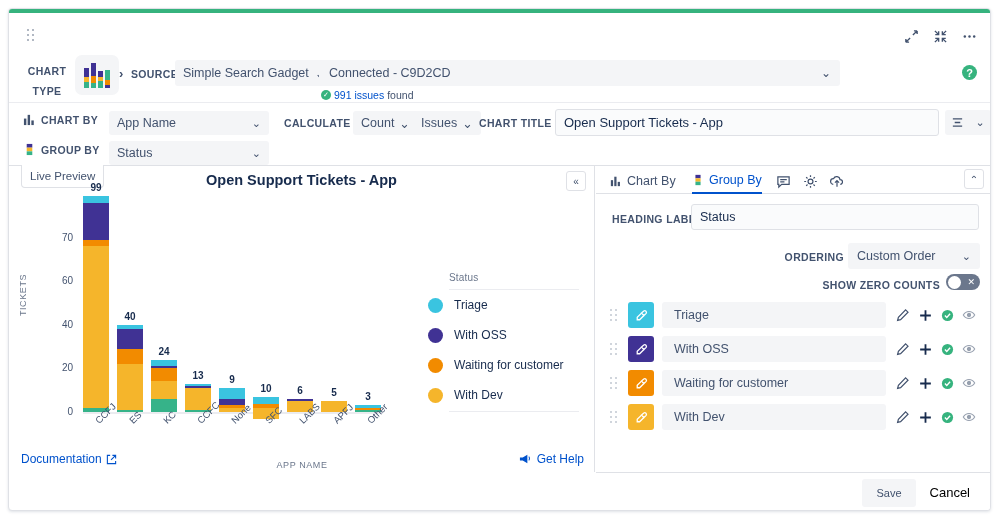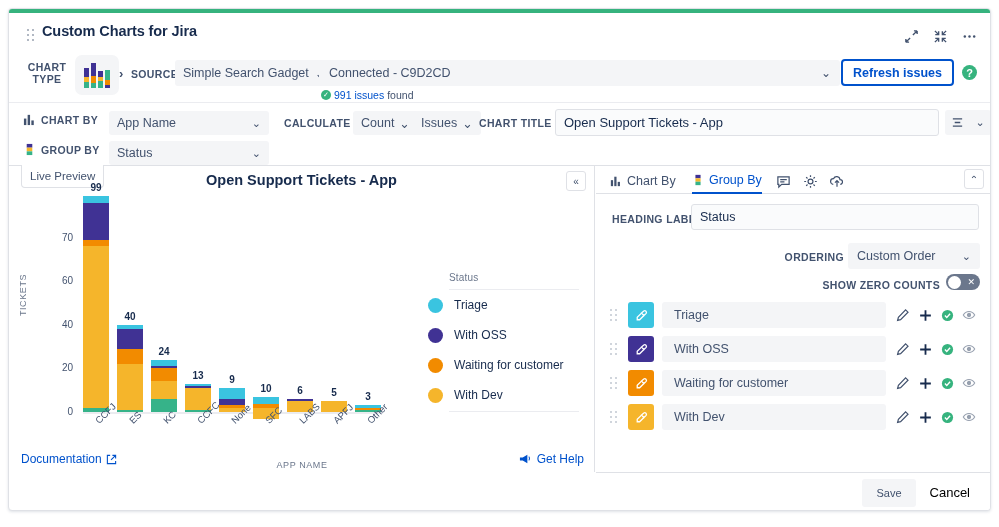--- a/index.html
+++ b/index.html
@@ -19,21 +19,21 @@
   .win-title { position:absolute; left:33px; top:10px; font-size:14.5px; font-weight:bold;
     color:#172b4d; letter-spacing:-.1px; }
   .win-ctrls { position:absolute; right:10px; top:11px; display:flex; gap:3px; }
   .wbtn { width:26px; height:24px; display:flex; align-items:center; justify-content:center;
     border-radius:3px; cursor:pointer; }
 
   
   .cfg { position:absolute; left:0; top:44px; width:983px; }
   .row1 { position:relative; height:50px; border-bottom:1px solid #ebecf0; }
   .lbl { font-size:10.5px; font-weight:bold; letter-spacing:.35px; color:#42526e; text-transform:uppercase; }
-  .ct-label { position:absolute; left:14px; top:8px; width:48px; text-align:center; line-height:12px; }
+  .ct-label { position:absolute; left:14px; top:8px; width:48px; text-align:center; line-height:20px; }
   .ct-icon { position:absolute; left:66px; top:2px; width:44px; height:40px; background:#f4f5f7;
     border-radius:7px; display:flex; align-items:flex-end; justify-content:center; padding-bottom:7px; cursor:pointer; }
   .ct-icon .b { width:5px; margin:0 1px; display:flex; flex-direction:column-reverse; }
   .ct-icon .b s { display:block; width:100%; }
   .ct-chev { position:absolute; left:110px; top:13px; font-size:13px; color:#42526e; cursor:pointer; font-weight:bold;}
   .src-label { position:absolute; left:122px; top:15px; }
   .src-sel { position:absolute; left:166px; top:7px; height:26px; background:#f4f5f7; border-radius:3px;
     padding:0 8px; display:flex; align-items:center; gap:6px; font-size:12.5px; color:#42526e; cursor:pointer; }
   .conn { position:absolute; left:310px; top:7px; right:152px; height:26px; background:#f4f5f7;
     border-radius:3px; padding:0 10px; display:flex; align-items:center; font-size:12.5px; color:#42526e; cursor:pointer;}
@@ -171,21 +171,20 @@
 
   <div class="titlebar">
     <div class="drag-dots">
       <i style="left:0;top:0"></i>
           <i style="left:5px;top:0"></i>
       <i style="left:0;top:5px"></i>
           <i style="left:5px;top:5px"></i>
       <i style="left:0;top:10px"></i>
           <i style="left:5px;top:10px"></i>
     </div>
-    <div class="win-title">Custom Charts for Jira</div>
     <div class="win-ctrls">
       <div class="wbtn">
         <svg width="15" height="15" viewBox="0 0 16 16" stroke="#42526e" stroke-width="1.5" fill="none">
           <path d="M14 2 L9.5 6.5 M14 2 L14 5.4 M14 2 L10.6 2"></path>
           <path d="M2 14 L6.5 9.5 M2 14 L2 10.6 M2 14 L5.4 14"></path>
         </svg>
       </div>
       <div class="wbtn">
         <svg width="15" height="15" viewBox="0 0 16 16" stroke="#42526e" stroke-width="1.5" fill="none">
           <path d="M2 2 L6 6 M6 2.4 L6 6 L2.4 6"></path>
@@ -237,21 +236,20 @@
       </div>
       <div class="conn">
         <span>Connected - C9D2CD</span>
         <span class="cv">⌄</span>
       </div>
       <div class="found">
         <span class="okdot">✓</span>
         <a>991 issues</a>
         <span>found</span>
       </div>
-      <button class="refresh">Refresh issues</button>
       <div class="qmark">?</div>
     </div>
 
     <div class="row2">
       <div class="cbl a">
         <svg width="13" height="13" viewBox="0 0 14 14">
           <rect x="1" y="6" width="2.6" height="7" fill="#42526e"></rect>
               <rect x="5" y="2" width="2.6" height="11" fill="#42526e"></rect>
               <rect x="9" y="8" width="2.6" height="5" fill="#42526e"></rect>
         </svg>

